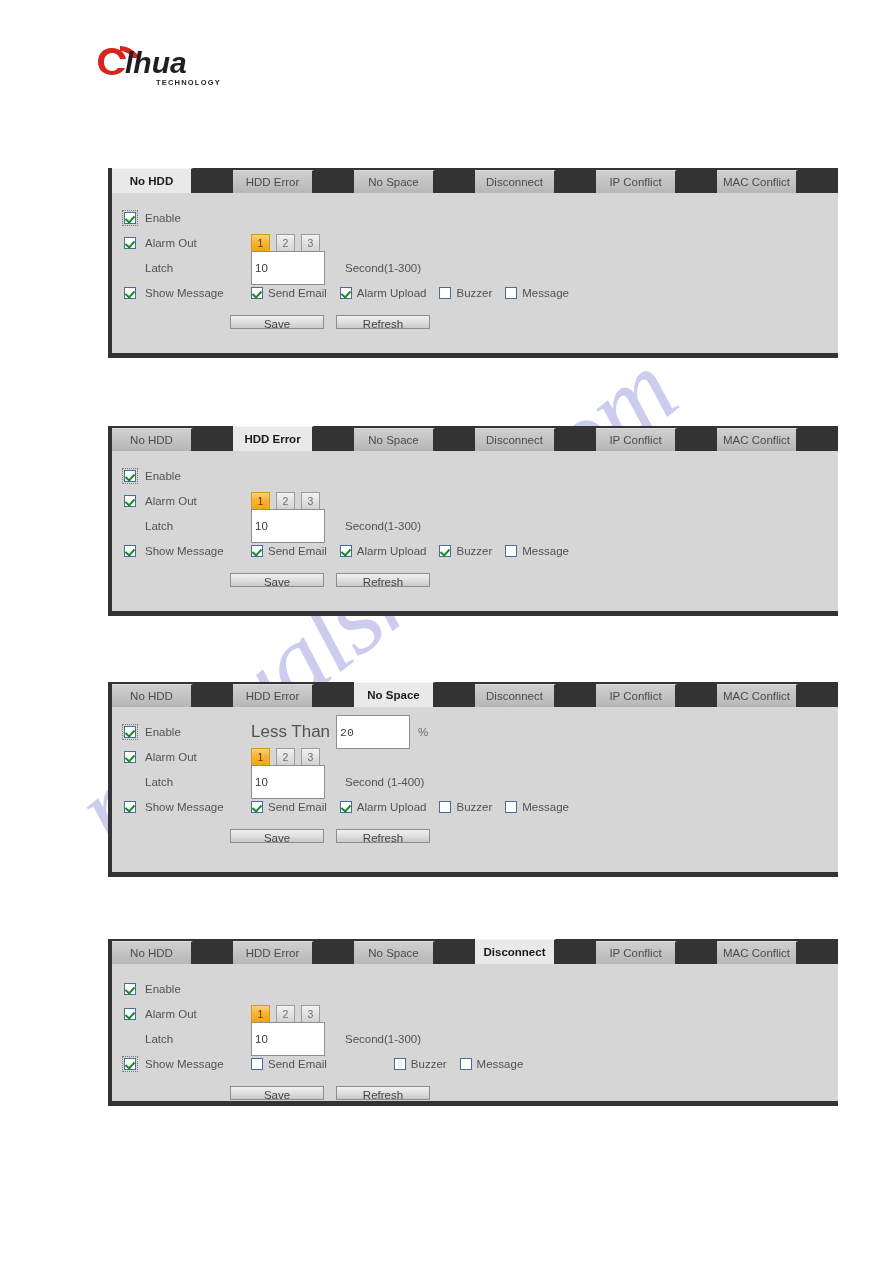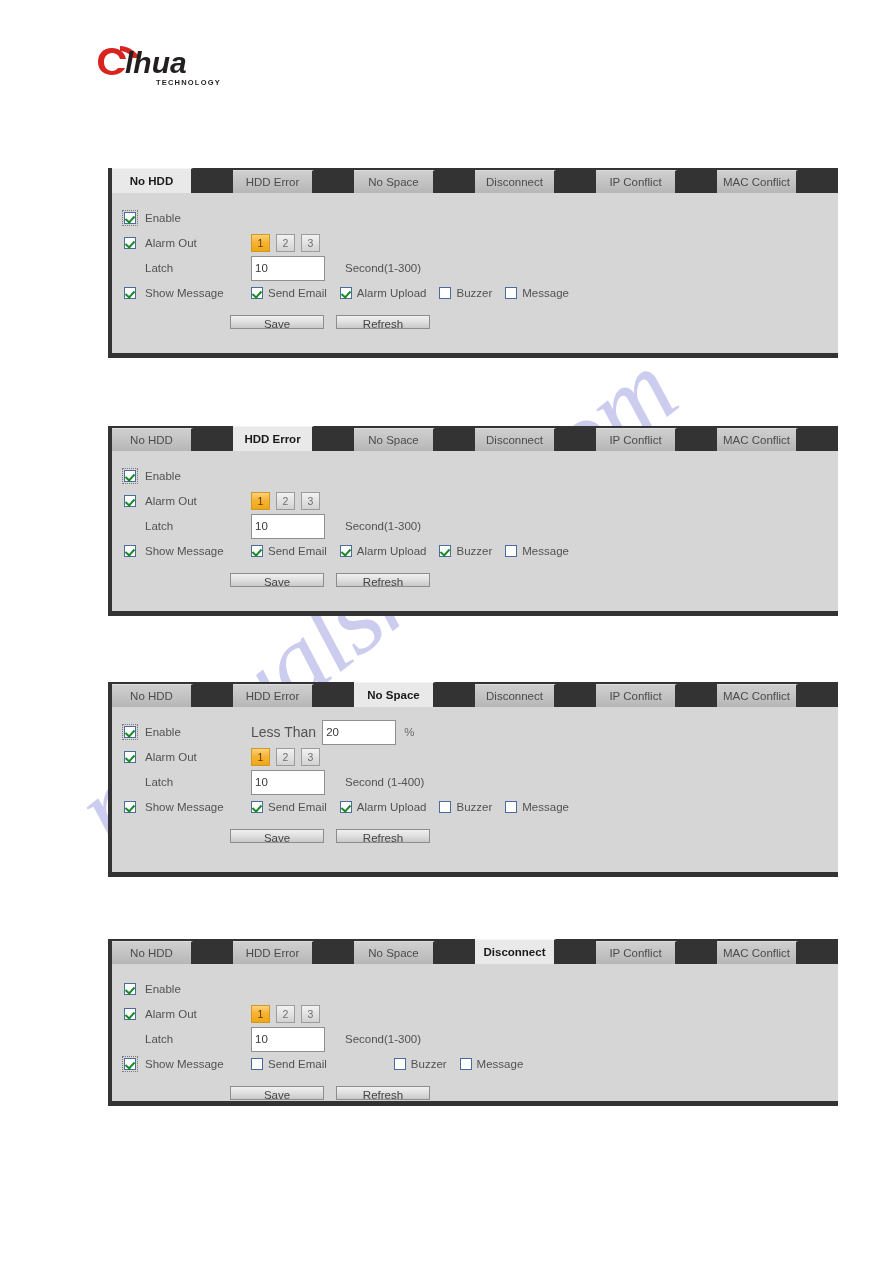--- a/index.html
+++ b/index.html
@@ -158,41 +158,41 @@
     cursor:pointer;
   }
   .numbtn.on{
     color:#5b3a00;
     border:1px solid #cf9a23;
     background:linear-gradient(to bottom,#fdd27a 0%,#f7b335 45%,#f0a615 100%);
   }
 
   
   .tinput{
-    height:25px;
+    height:34px;
     box-sizing:border-box;
     border:1px solid #8f8f8f;
     background:#ffffff;
     font-size:11.5px;
     color:#3a3a3a;
     padding:0 3px;
     line-height:15px;
     font-family:"Liberation Sans", sans-serif;
   }
   .tinput.latch{width:74px;}
-  .tinput.pct{width:74px;}
+  .tinput.pct{width:74px;font-family:Liberation Mono, monospace;}
 
   .hint{
     font-size:11.5px;
     color:#525252;
     margin-left:20px;
     white-space:nowrap;
   }
   .pre-lbl{
-    font-size:14px;
+    font-size:17px;
     color:#525252;
     margin-right:6px;
     white-space:nowrap;
   }
   .unit{
     font-size:11.5px;
     color:#6a6a6a;
     margin-left:8px;
   }
 

